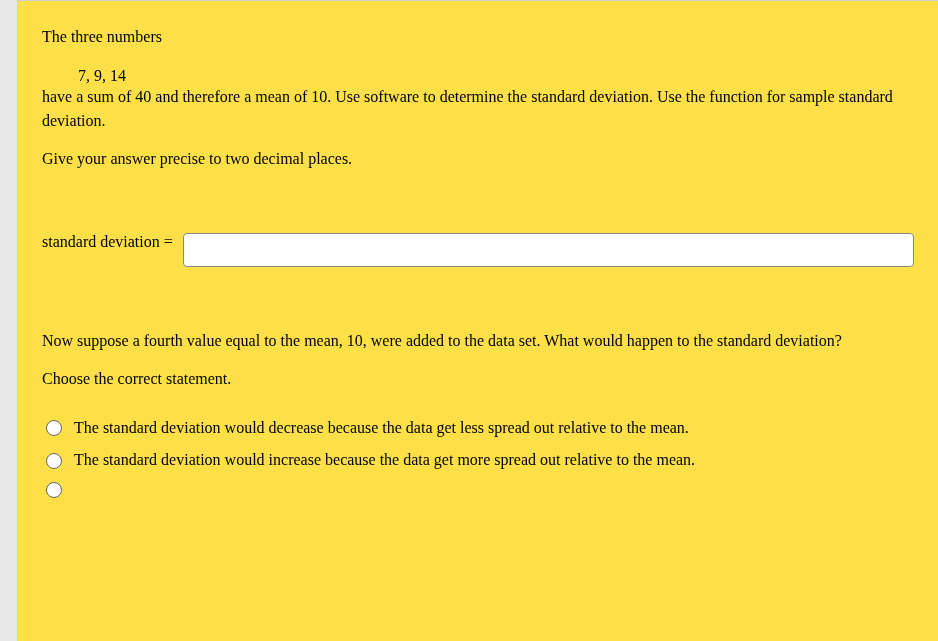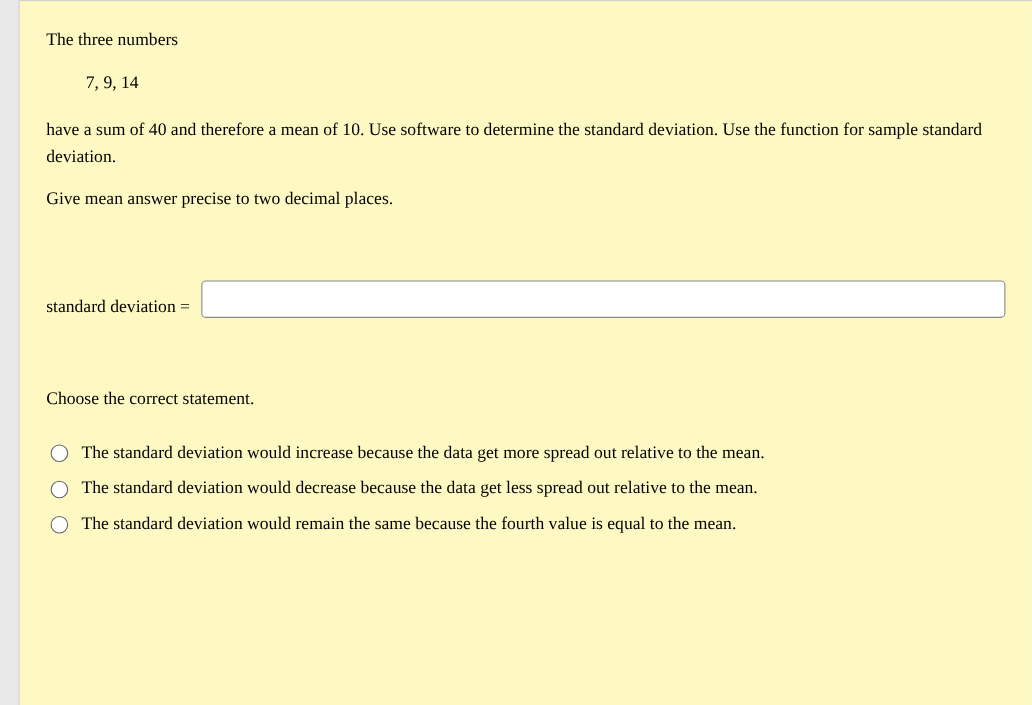--- a/index.html
+++ b/index.html
@@ -20,37 +20,36 @@
       display: flex;
       height: 100%;
     }
     .left-margin {
       width: 18px;
       background: #e8e8e8;
       border-right: 1px solid #d0d0d0;
     }
     .content-area {
       flex: 1;
-      background: #fef9c3;
+      background: #fde047;
       padding: 24px 24px 24px 24px;
       border-top: 1px solid #d0d0d0;
     }
     .para {
       margin-bottom: 14px;
       line-height: 1.5;
     }
     .indent-numbers {
       margin-left: 36px;
       margin-top: 18px;
-      margin-bottom: 22px;
       font-family: 'Times New Roman', serif;
     }
     .input-row {
       display: flex;
-      align-items: flex-end;
+      align-items: flex-start;
       margin-top: 62px;
       margin-bottom: 62px;
     }
     .input-label {
       margin-right: 10px;
       white-space: nowrap;
     }
     .text-input {
       flex: 1;
       height: 34px;
@@ -92,39 +91,39 @@
 <div class="page-container">
   <div class="left-margin"></div>
   <div class="content-area">
 
     <p class="para">The three numbers</p>
 
     <p class="indent-numbers">7, 9, 14</p>
 
     <p class="para">have a sum of 40 and therefore a mean of 10. Use software to determine the standard deviation. Use the function for sample standard deviation.</p>
 
-    <p class="para">Give mean answer precise to two decimal places.</p>
+    <p class="para">Give your answer precise to two decimal places.</p>
 
     <div class="input-row">
       <span class="input-label">standard deviation =</span>
       <input type="text" class="text-input" value="" style="">
     </div>
 
+    <p class="para">Now suppose a fourth value equal to the mean, 10, were added to the data set. What would happen to the standard deviation?</p>
 
     <p class="para choose-statement">Choose the correct statement.</p>
 
     <div class="radio-group">
       <div class="radio-row">
         <span class="radio-circle"></span>
+        <span class="radio-label">The standard deviation would decrease because the data get less spread out relative to the mean.</span>
+      </div>
+      <div class="radio-row">
+        <span class="radio-circle"></span>
         <span class="radio-label">The standard deviation would increase because the data get more spread out relative to the mean.</span>
       </div>
       <div class="radio-row">
         <span class="radio-circle"></span>
-        <span class="radio-label">The standard deviation would decrease because the data get less spread out relative to the mean.</span>
-      </div>
-      <div class="radio-row">
-        <span class="radio-circle"></span>
-        <span class="radio-label">The standard deviation would remain the same because the fourth value is equal to the mean.</span>
       </div>
     </div>
 
   </div>
 </div>
 
 </body></html>

